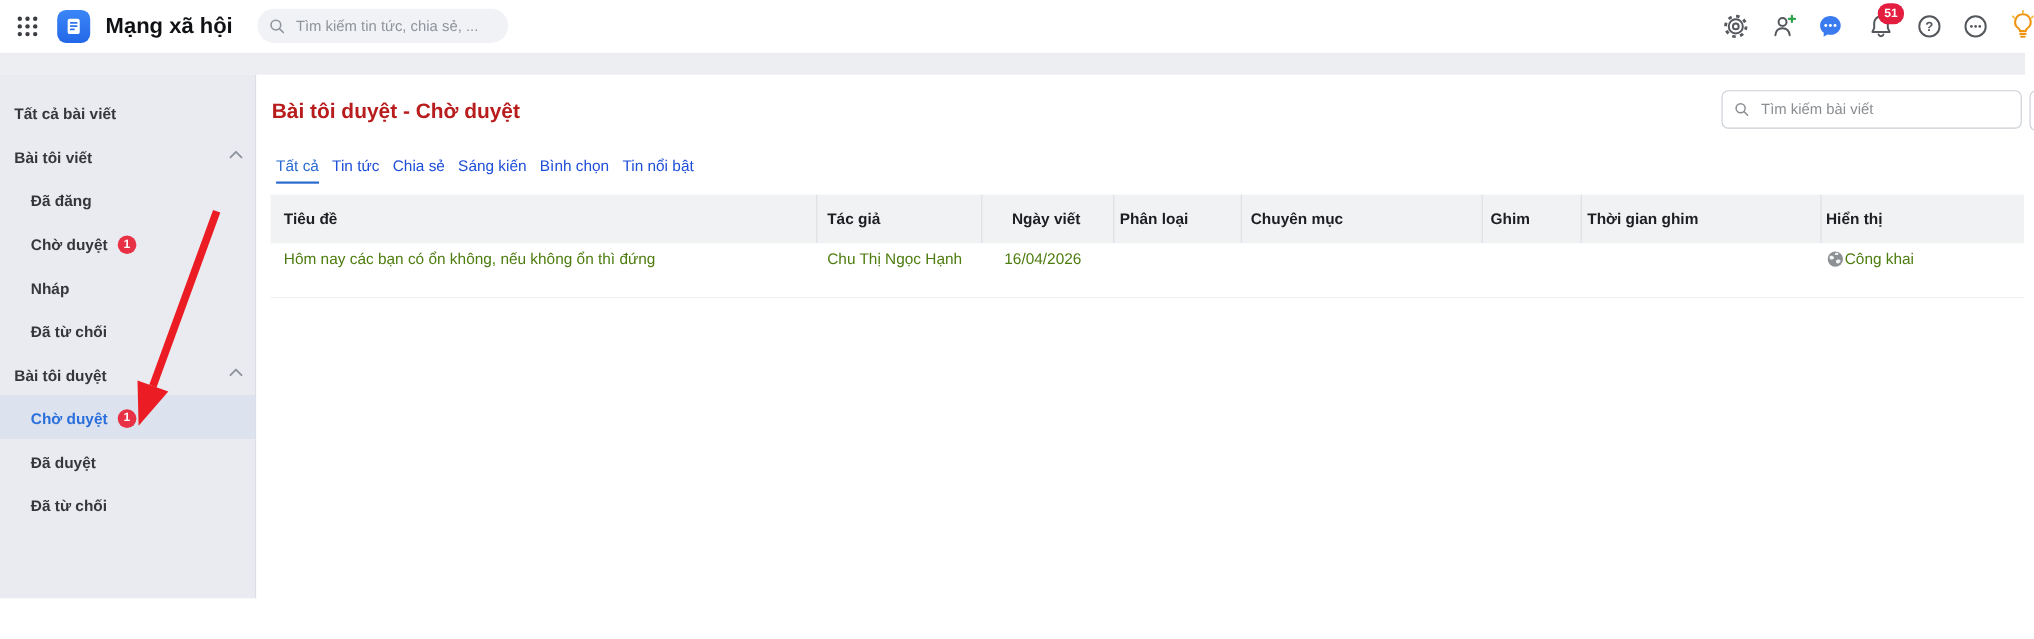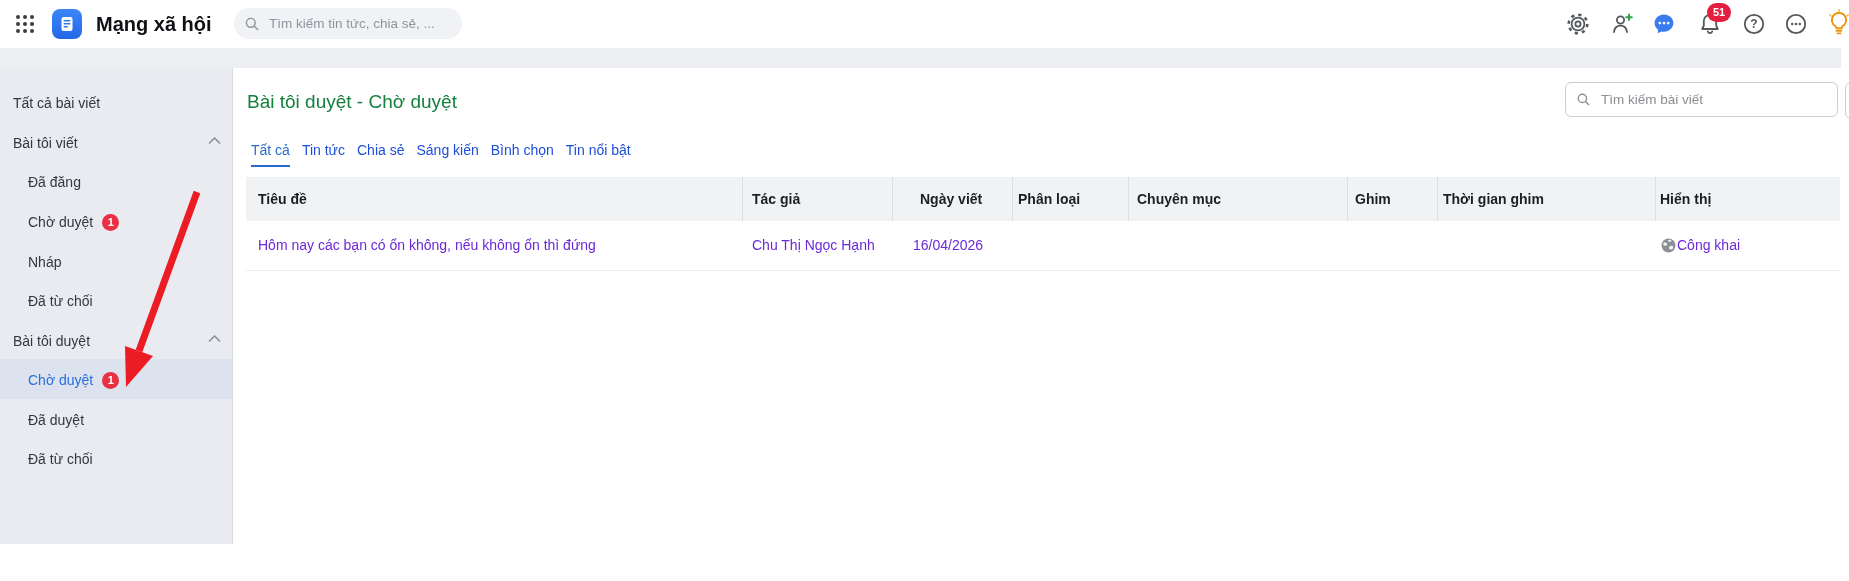--- a/index.html
+++ b/index.html
@@ -23,48 +23,48 @@
                background:#e41e3f;color:#fff;font-size:11px;font-weight:bold;line-height:19px;text-align:center;box-sizing:border-box;}
 
   
   .band{position:absolute;left:0;top:48px;width:1849px;height:20px;background:#edeef2;}
   .band-sliver{position:absolute;left:1841px;top:48px;width:8px;height:20px;background:#fff;}
   .bottom-strip{position:absolute;left:0;top:575px;width:1849px;height:6px;background:#f0f1f4;}
 
   
   .sidebar{position:absolute;left:0;top:68px;width:232px;height:507px;background:#e9ebf0;border-right:1px solid #d8dbe2;}
   .side-item{position:absolute;left:0;width:232px;height:40px;line-height:40px;font-size:14px;color:#35373b;cursor:pointer;}
-  .side-item .lbl{vertical-align:middle;}
+  .side-item .lbl{vertical-align:middle;font-weight:bold;}
   .side-item.lvl0{padding-left:13px;box-sizing:border-box;}
   .side-item.lvl1{padding-left:28px;box-sizing:border-box;}
   .side-item.selected{background:#dce2ee;color:#2a6fdb;}
   .chev{position:absolute;right:11px;top:14px;width:13px;height:9px;}
   .count-badge{display:inline-block;margin-left:9px;width:17px;height:17px;border-radius:50%;background:#e93145;
                color:#fff;font-size:11px;font-weight:bold;line-height:17px;text-align:center;vertical-align:middle;}
 
   
   .main{position:absolute;left:233px;top:68px;width:1616px;height:507px;background:#fff;}
-  .page-title{position:absolute;left:14px;top:23px;font-size:19px;font-weight:normal;color:#15803d;}
+  .page-title{position:absolute;left:14px;top:23px;font-size:19px;font-weight:bold;color:#b91c1c;}
   .main-search{position:absolute;left:1332px;top:14px;width:273px;height:35px;border:1px solid #c9cdd4;border-radius:6px;
                background:#fff;display:flex;align-items:center;padding-left:10px;box-sizing:border-box;}
   .main-search input{border:none;outline:none;font-size:13.5px;color:#444;width:210px;margin-left:8px;background:transparent;
                      font-family:"Liberation Sans","DejaVu Sans",sans-serif;}
   .main-search input::placeholder{color:#8a8d91;}
   .cutoff-control{position:absolute;left:1612px;top:14px;width:22px;height:35px;border:1px solid #c9cdd4;border-radius:6px;background:#fff;}
 
   .tabs{position:absolute;left:18px;top:74px;display:flex;gap:12px;font-size:14px;}
   .tab{color:#1d4ed8;padding-bottom:7px;cursor:pointer;}
   .tab.active{color:#2a6bd0;border-bottom:2.5px solid #2a6bd0;}
 
   .thead{position:absolute;left:13px;top:109px;width:1594px;height:44px;background:#f1f2f4;border-bottom:1px solid #dfe1e5;}
   .th{position:absolute;top:109px;height:44px;line-height:44px;font-size:14px;font-weight:bold;color:#1c1e21;white-space:nowrap;}
   .vsep{position:absolute;top:109px;height:44px;width:1px;background:#dcdee3;}
 
   .trow{position:absolute;left:13px;top:153px;width:1594px;height:49px;border-bottom:1px solid #eceef1;background:#fff;}
-  .td{position:absolute;top:153px;height:49px;line-height:49px;font-size:14px;color:#6d28d9;white-space:nowrap;}
+  .td{position:absolute;top:143px;height:49px;line-height:49px;font-size:14px;color:#4d7c0f;white-space:nowrap;}
   .vis-cell{display:flex;align-items:center;height:49px;}
 
   
   .arrow-overlay{position:absolute;left:0;top:0;width:1849px;height:581px;pointer-events:none;z-index:50;}
 </style>
 </head>
 <body>
 
 <div class="page">
 

